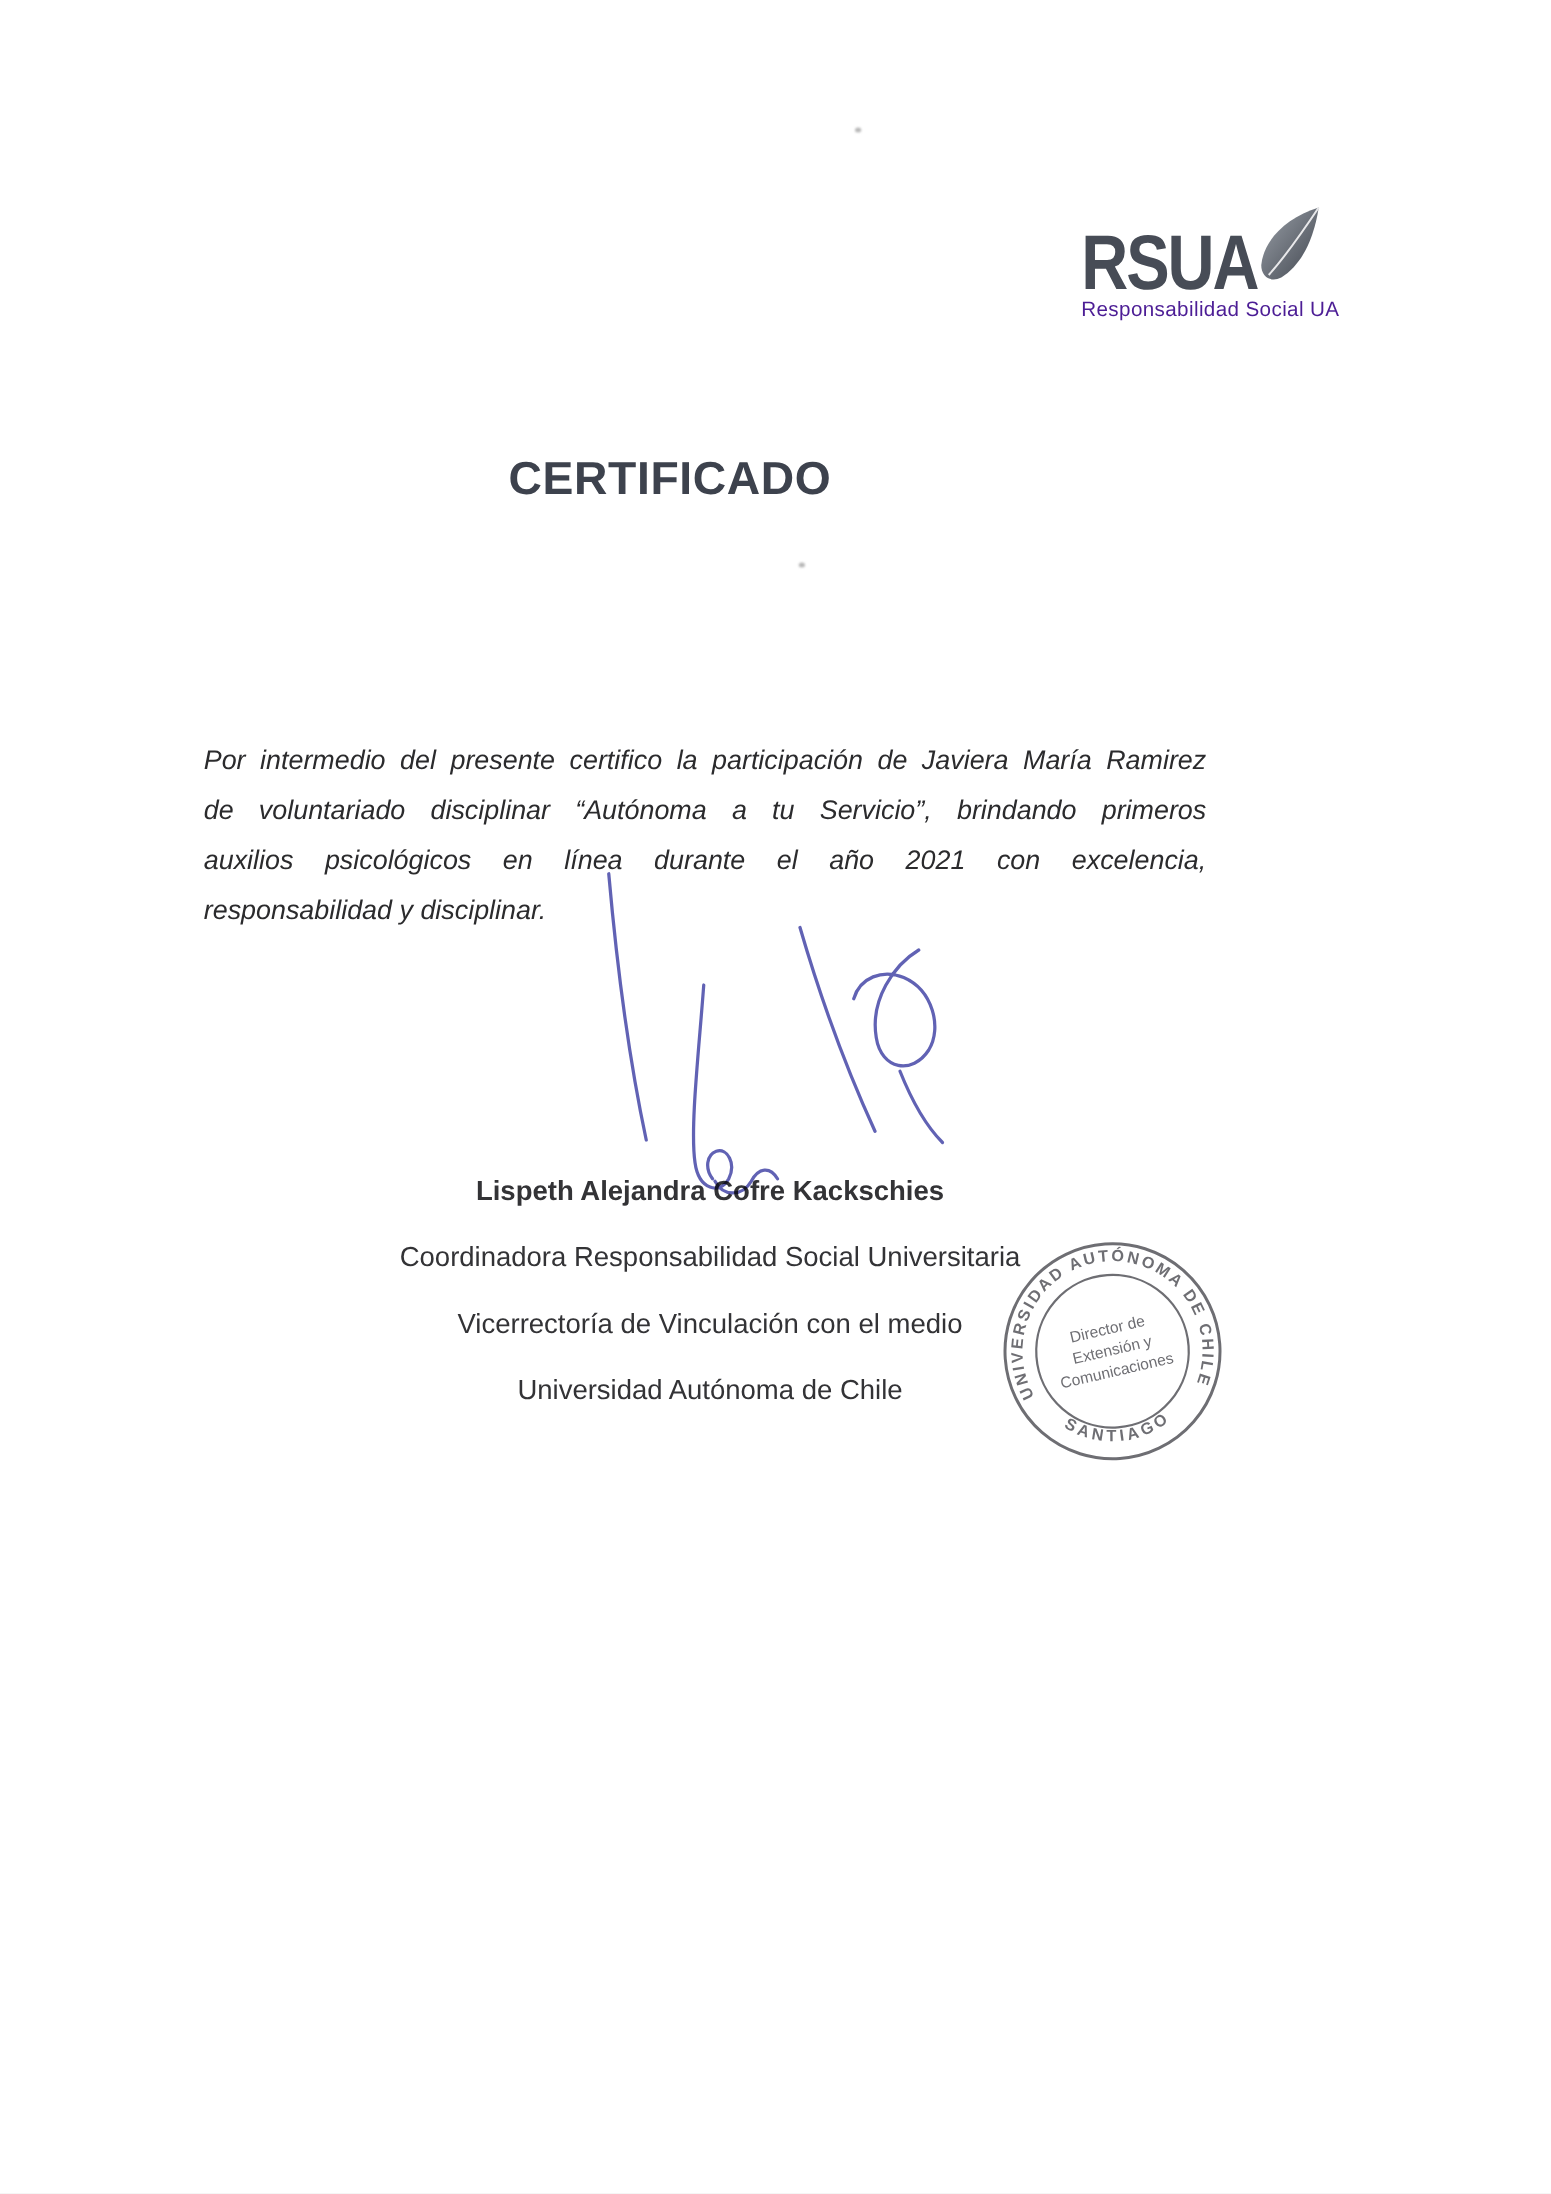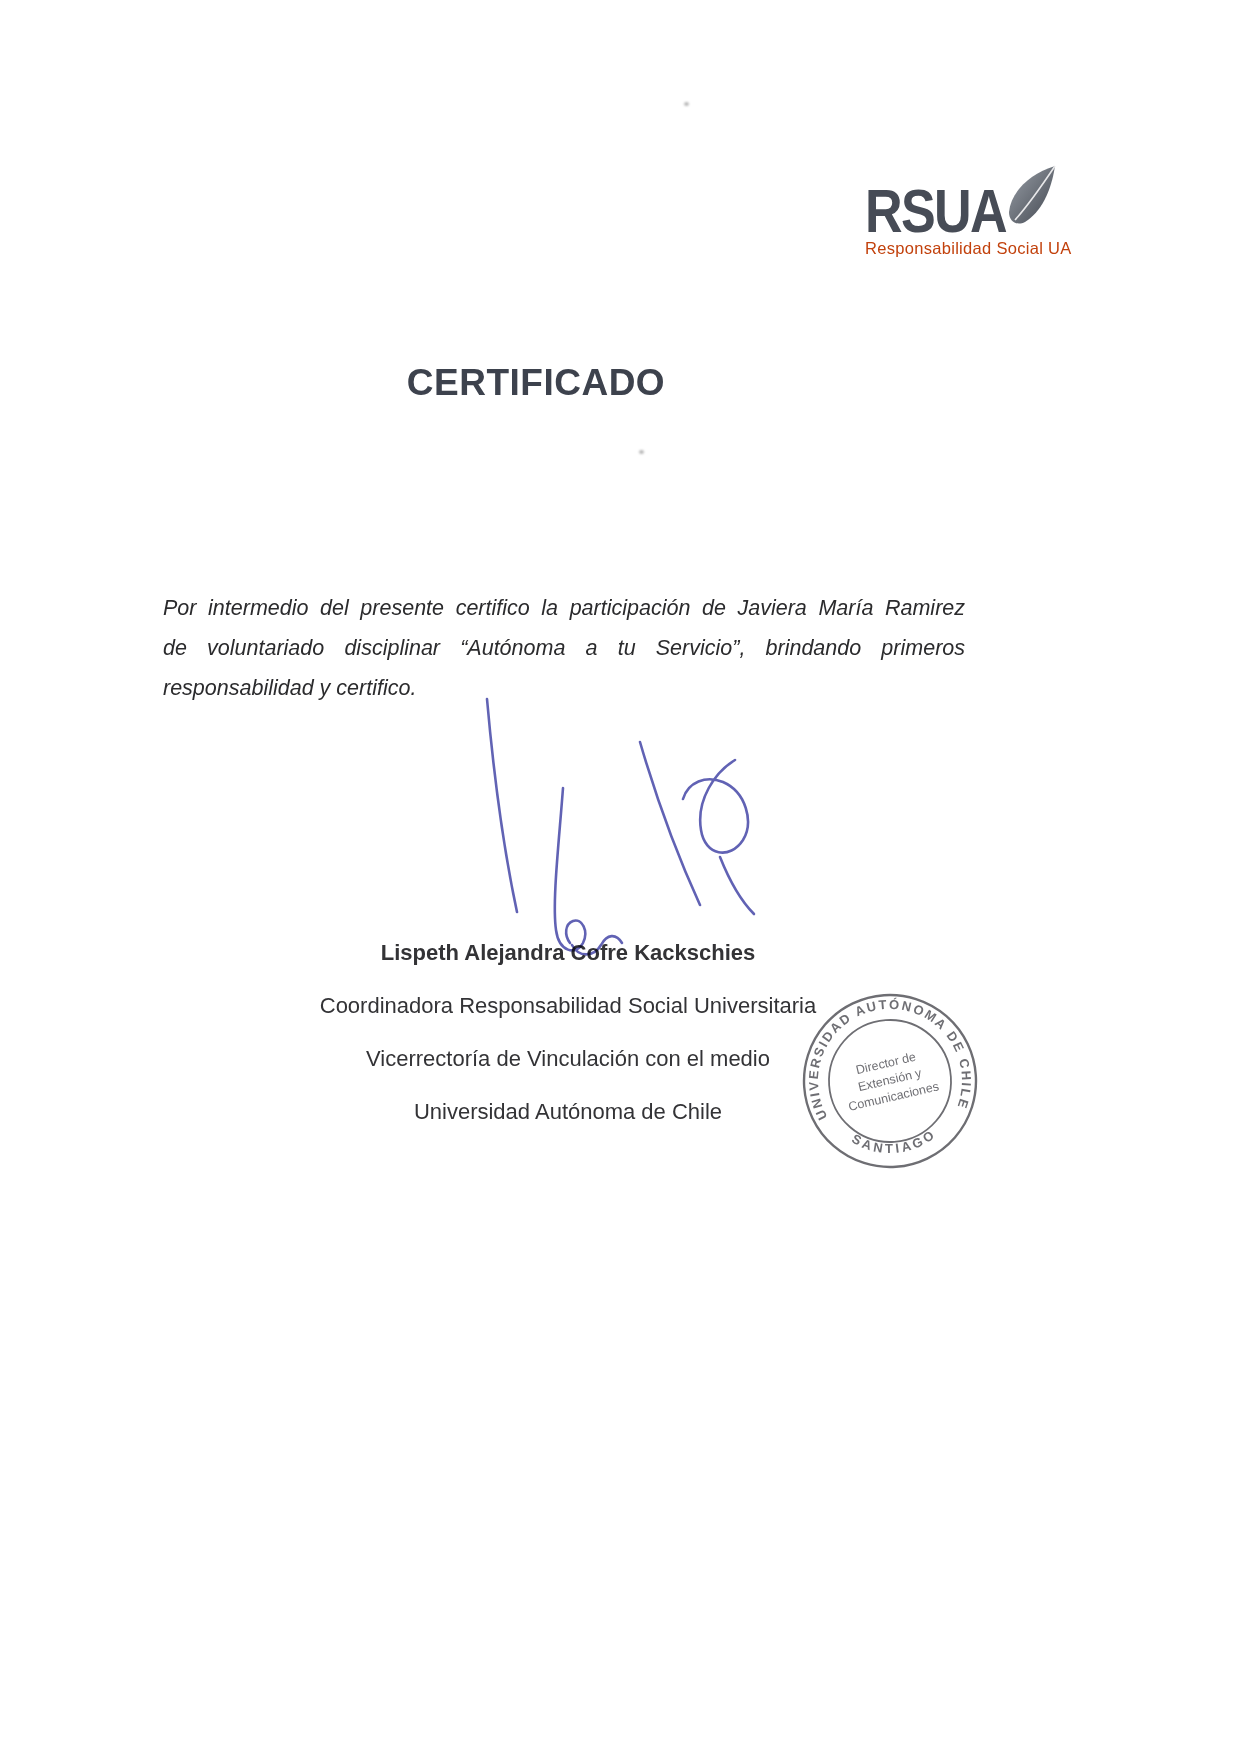--- a/index.html
+++ b/index.html
@@ -17,21 +17,21 @@
   .logo{position:absolute;left:865px;top:186px;}
   .logo-acronym{
     display:block;
     font-size:62px;font-weight:700;line-height:50px;
     color:#474c56;letter-spacing:-2px;
     transform:scaleX(.84);transform-origin:left top;
   }
   .leaf{position:absolute;left:136px;top:-22px;}
   .logo-subtitle{
     display:block;margin-top:3px;
-    font-size:16.5px;color:#c2410c;letter-spacing:.3px;white-space:nowrap;text-align:right;
+    font-size:16.5px;color:#4c1d95;letter-spacing:.3px;white-space:nowrap;text-align:right;
   }
 
   
   .title{
     position:absolute;left:0;top:362px;width:1056px;
     text-align:center;text-indent:16px;
     font-size:37px;font-weight:700;color:#3d424d;letter-spacing:.5px;
   }
 
   
@@ -86,21 +86,22 @@
       </svg>
     </span>
     <span class="logo-subtitle">Responsabilidad Social UA</span>
   </div>
 
   <div class="title">CERTIFICADO</div>
 
   <div class="paragraph">
     <div class="jline">Por intermedio del presente certifico la participación de Javiera María Ramirez</div>
     <div class="jline">de voluntariado disciplinar “Autónoma a tu Servicio”, brindando primeros</div>
-    <div class="jline last">responsabilidad y certifico.</div>
+    <div class="jline">auxilios psicológicos en línea durante el año 2021 con excelencia,</div>
+    <div class="jline last">responsabilidad y disciplinar.</div>
   </div>
 
   <div class="signature">
     <svg width="360" height="300" viewBox="0 0 360 300">
       <g fill="none" stroke="#5052ac" stroke-width="2.6" stroke-linecap="round" opacity="0.9">
         <path d="M 67,27 C 73,95 81,165 97,240"></path>
         <path d="M 143,116 C 139,170 132,230 136,258 C 139,280 156,284 163,271 C 169,259 162,246 153,249 C 145,252 144,263 150,271"></path>
         <path d="M 152,273 C 159,286 174,285 181,273 C 187,262 196,261 202,271"></path>
         <path d="M 220,70 C 236,125 258,185 280,233"></path>
         <path d="M 315,88 C 295,100 276,128 281,158 C 285,184 310,188 323,168 C 334,150 326,120 303,110 C 286,103 268,110 263,127"></path>

